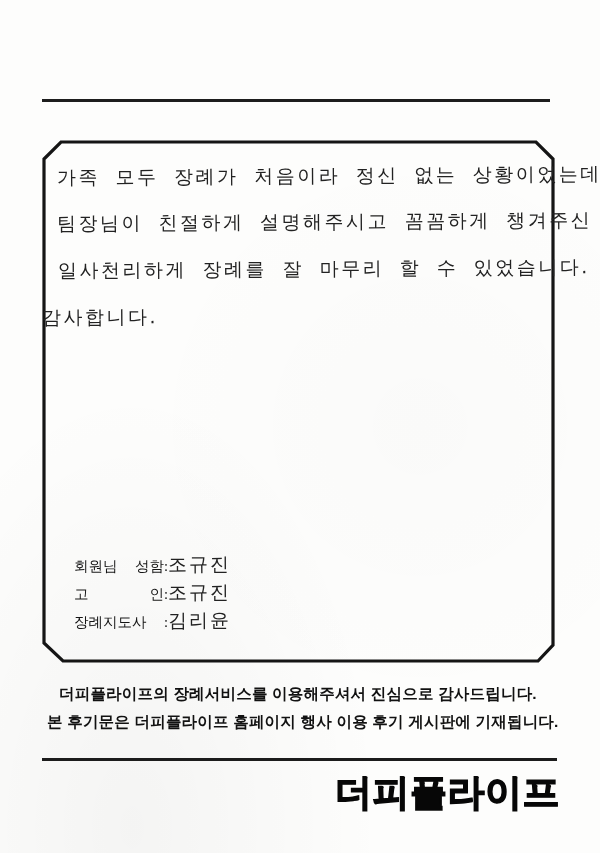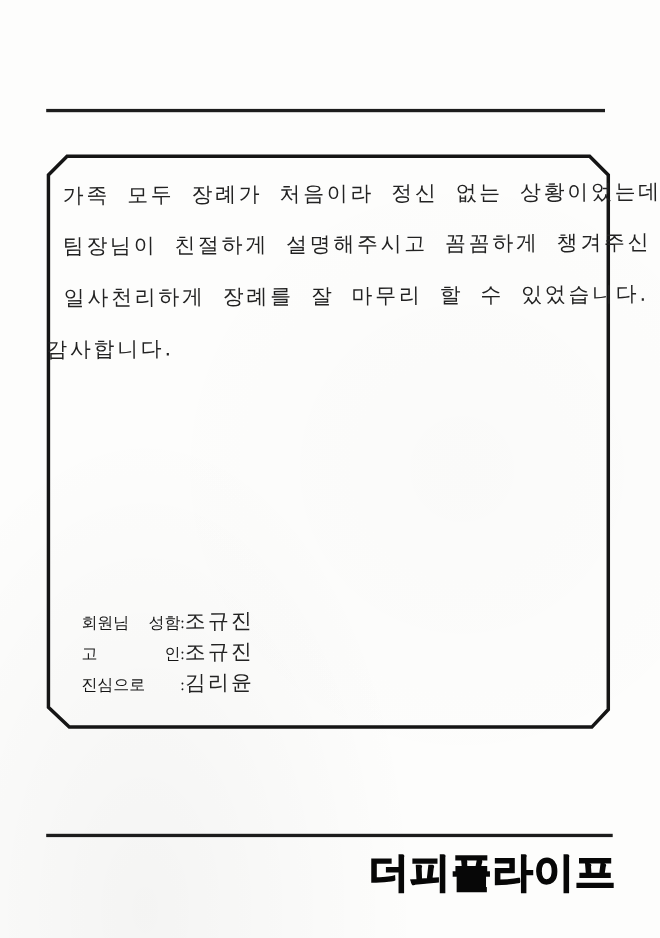--- a/index.html
+++ b/index.html
@@ -147,23 +147,25 @@
   <div class="fields">
     <div class="field-row">
       <span class="field-label">회원님 성함:</span>
       <span class="field-value hand">조규진</span>
     </div>
     <div class="field-row">
       <span class="field-label">고 인:</span>
       <span class="field-value hand">조규진</span>
     </div>
     <div class="field-row">
-      <span class="field-label">진심으로 :</span>
+      <span class="field-label">장례지도사 :</span>
       <span class="field-value hand">김리윤</span>
     </div>
   </div>
 
+  <div class="footer-note n1">더피플라이프의 장례서비스를 이용해주셔서 진심으로 감사드립니다.</div>
+  <div class="footer-note n2">본 후기문은 더피플라이프 홈페이지 행사 이용 후기 게시판에 기재됩니다.</div>
 
   <div class="footer-rule"></div>
 
   <div class="brand-logo">더피플라이프</div>
 
 </div>
 
 </body></html>

